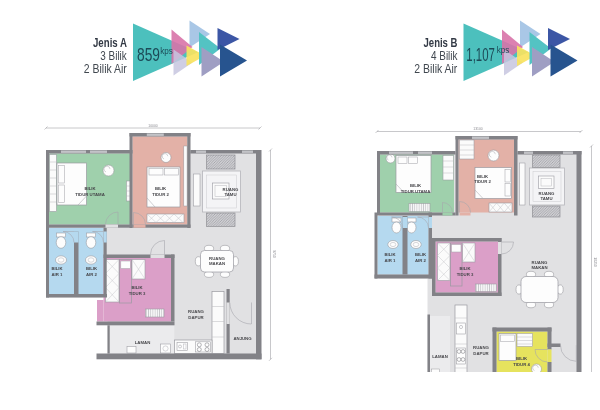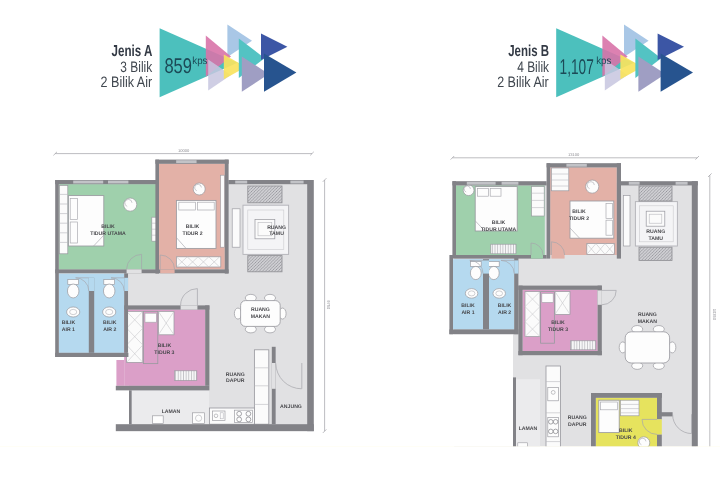--- a/index.html
+++ b/index.html
@@ -1,16 +1,16 @@
 <!DOCTYPE html>
 <html><head>
 <meta charset="utf-8">
 <style>
 html,body{margin:0;padding:0;background:#fff;}
-#wrap{width:600px;height:372px;position:relative;overflow:hidden;background:#fef9c3;}
+#wrap{width:600px;height:372px;position:relative;overflow:hidden;background:#86efac;}
 text{font-family:"Liberation Sans", sans-serif;}
 </style>
 </head>
 <body>
 <div id="wrap">
 <svg width="600" height="410" viewBox="0 0 600 410" xmlns="http://www.w3.org/2000/svg">
 <defs>
 <pattern id="sofaH" width="2.6" height="2.6" patternUnits="userSpaceOnUse">
 <rect width="2.6" height="2.6" fill="#cfcfd3"></rect>
 <path d="M0,2.6 L2.6,0" stroke="#8f8f95" stroke-width="0.6"></path>

